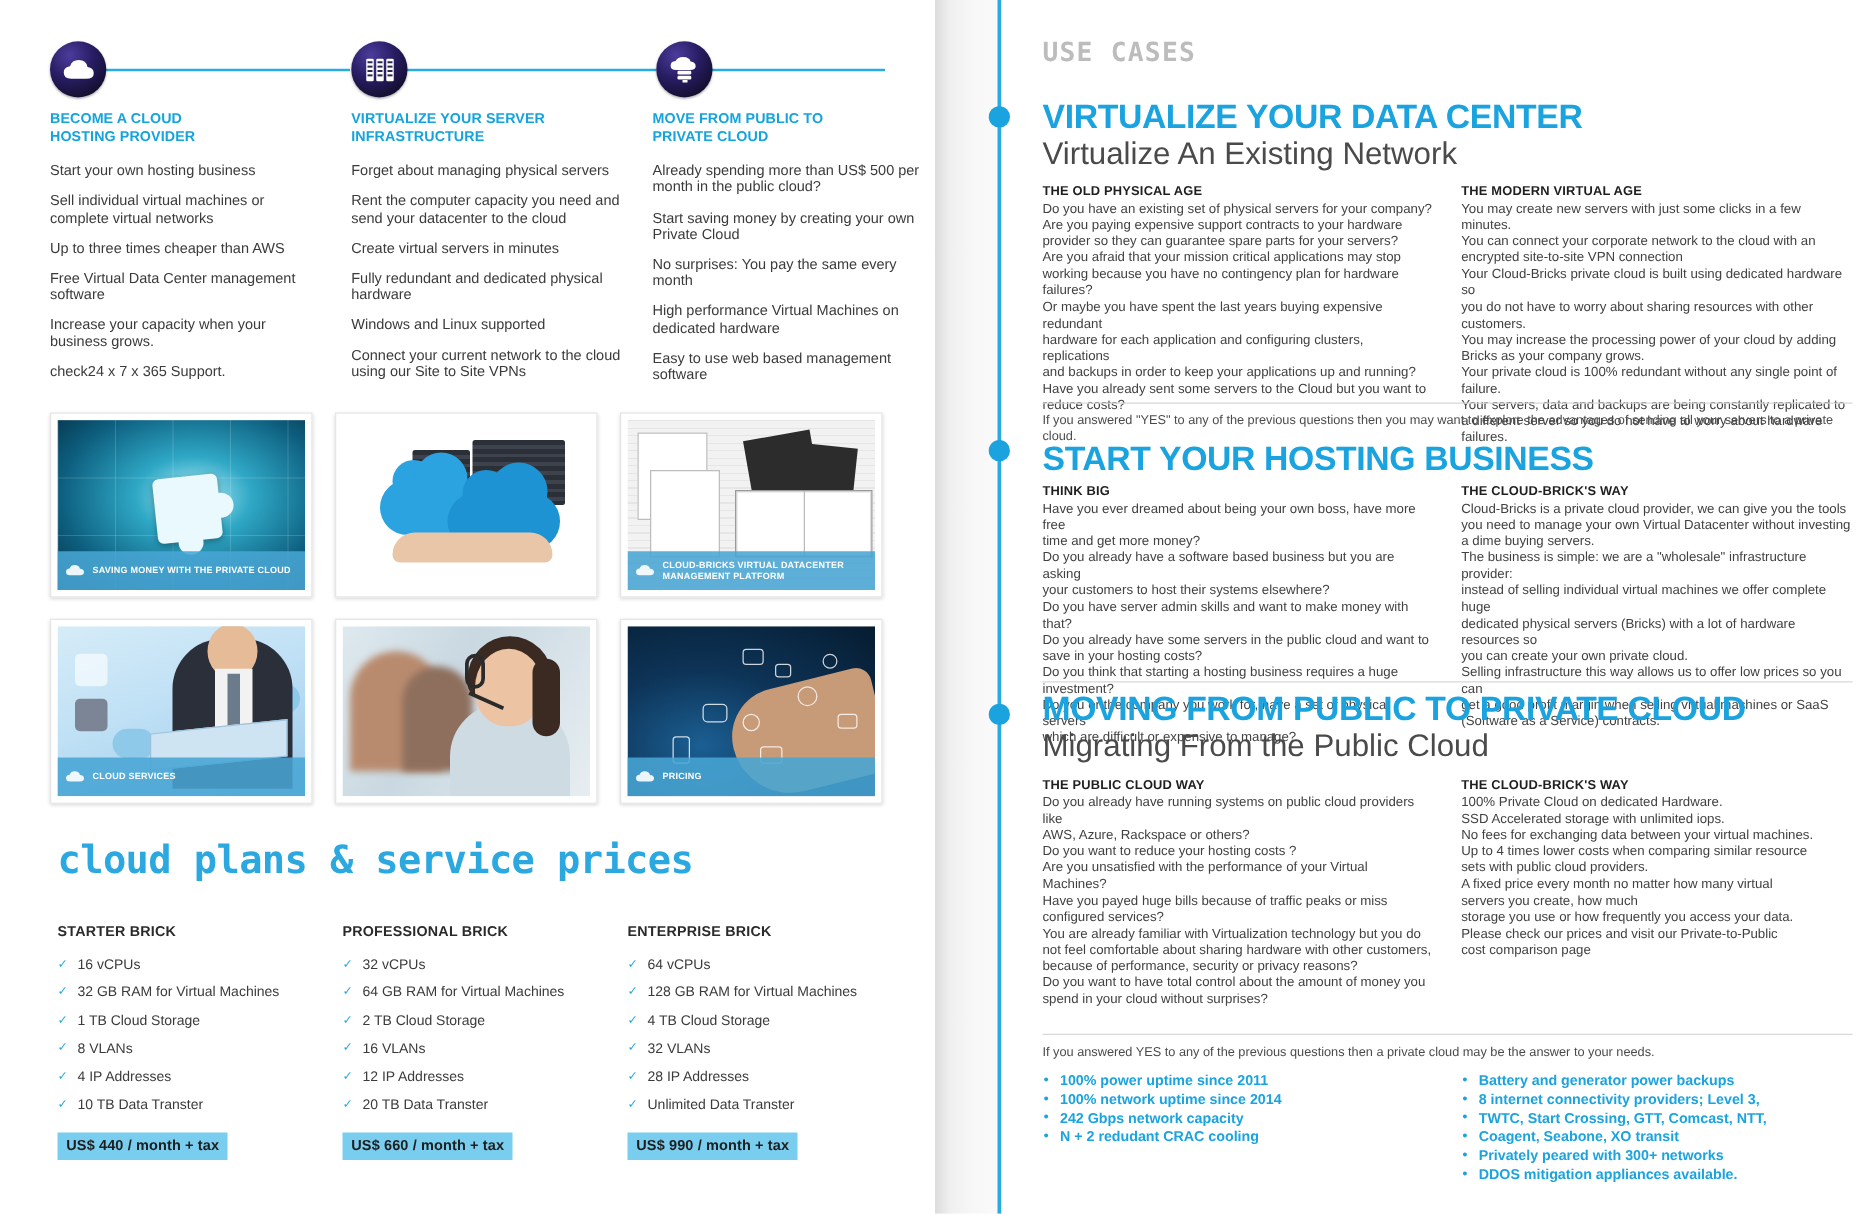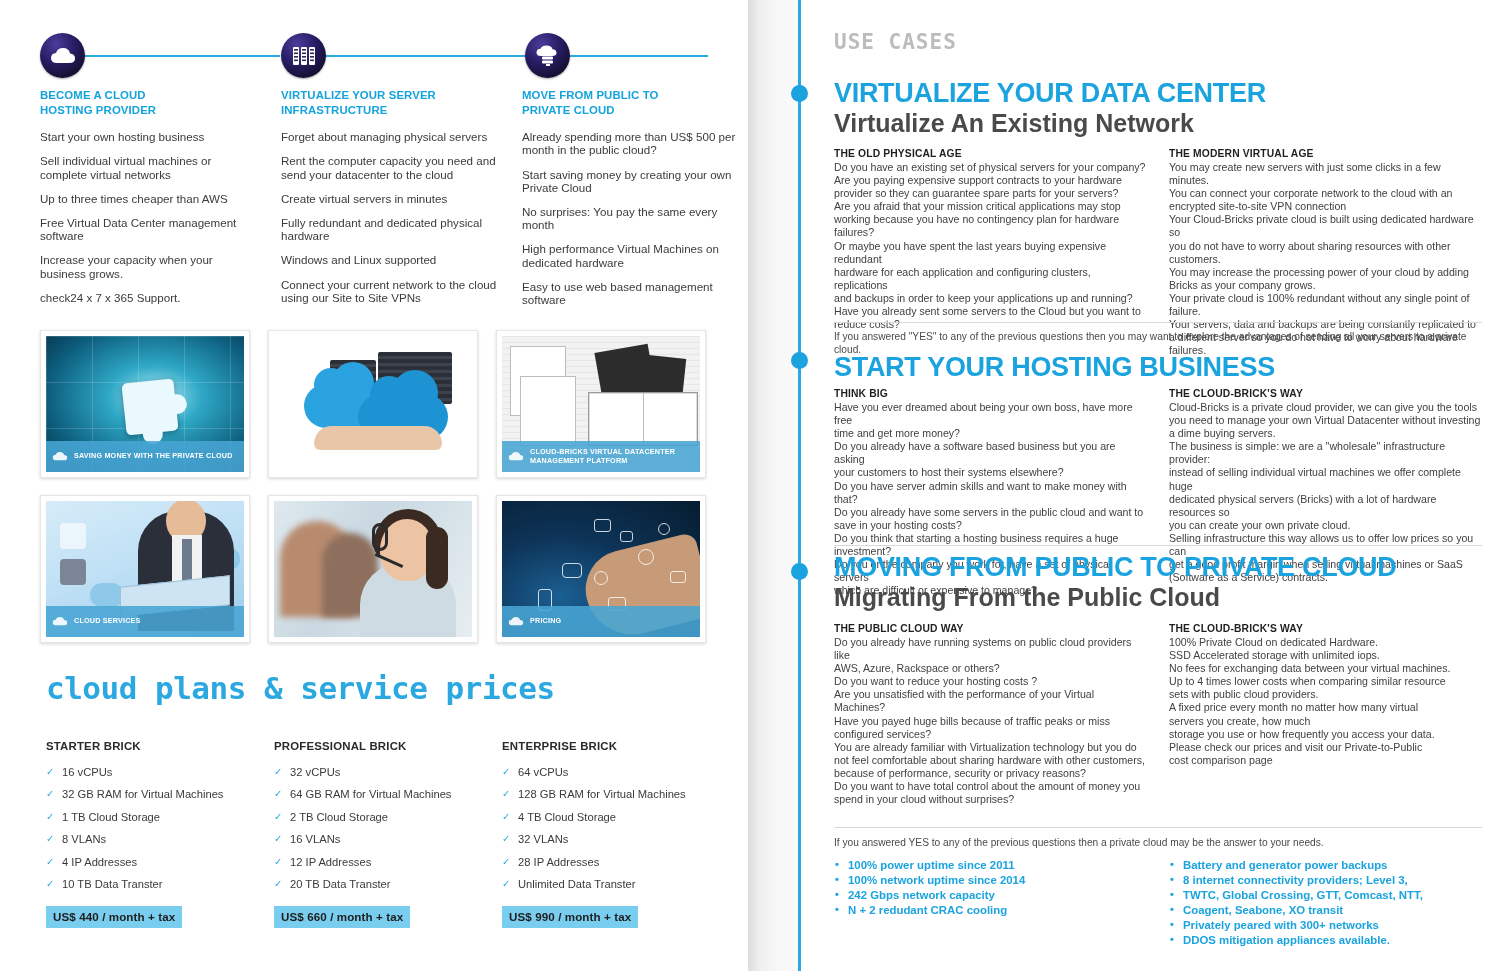--- a/index.html
+++ b/index.html
@@ -168,21 +168,21 @@
   .use-cases{
     position:absolute; left:34px; top:30px;
     font-family:"DejaVu Sans Mono", monospace;
     font-size:21px; font-weight:bold; color:#bcbcbc; letter-spacing:1px;
   }
   .sec{ position:absolute; left:34px; width:648px; }
   .sec h2{
     color:#1AA3DF; font-size:27px; font-weight:bold; line-height:30px; letter-spacing:-.3px;
   }
   .sec h3.sub{
-    color:#4a4a4a; font-size:25px; font-weight:bold; line-height:28px; margin-top:1px;
+    color:#4a4a4a; font-size:25px; font-weight:normal; line-height:28px; margin-top:1px;
   }
   .twocol{ display:flex; gap:22px; margin-top:11px; }
   .twocol .c{ width:313px; }
   .twocol .c h5{
     font-size:10.3px; font-weight:bold; color:#1f1f1f; letter-spacing:.15px;
     margin-bottom:2px; text-transform:uppercase;
   }
   .twocol .c p{ font-size:10.6px; line-height:13.1px; color:#414141; }
   .hr{ position:absolute; left:34px; width:648px; height:1px; background:#d8d8d8; }
   .note{
@@ -607,21 +607,21 @@
     <div class="bullets" style="top:858px;">
       <ul>
         <li>100% power uptime since 2011</li>
         <li>100% network uptime since 2014</li>
         <li>242 Gbps network capacity</li>
         <li>N + 2 redudant CRAC cooling</li>
       </ul>
       <ul>
         <li>Battery and generator power backups</li>
         <li>8 internet connectivity providers; Level 3,</li>
-        <li>TWTC, Global Crossing, GTT, Comcast, NTT,</li>
+        <li>TWTC, Start Crossing, GTT, Comcast, NTT,</li>
         <li>Coagent, Seabone, XO transit</li>
         <li>Privately peared with 300+ networks</li>
         <li>DDOS mitigation appliances available.</li>
       </ul>
     </div>
 
   </div>
 </div>
 
 </body></html>

